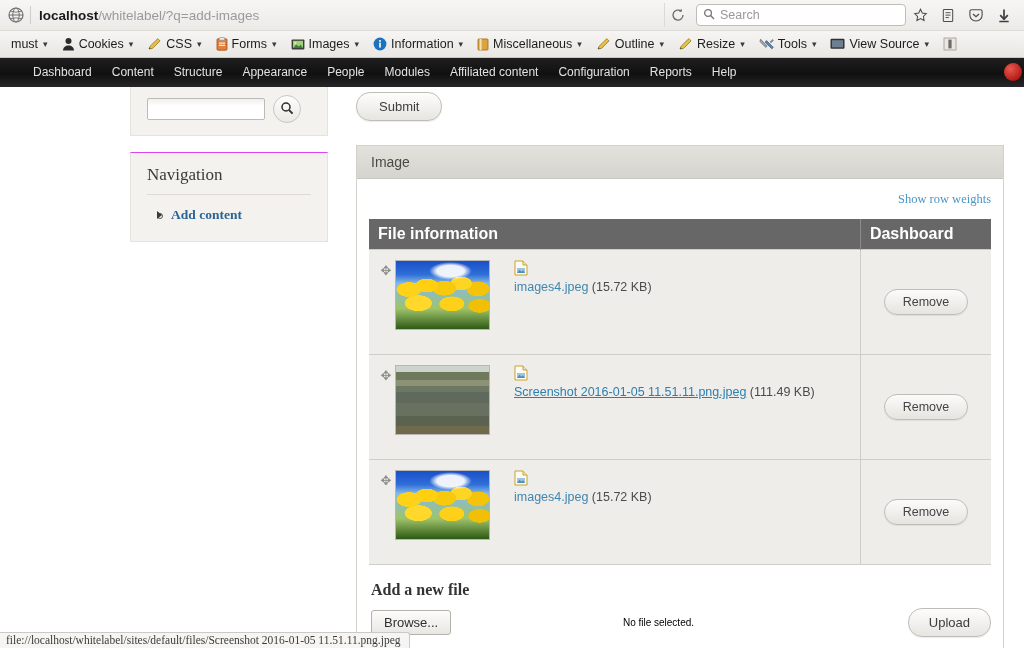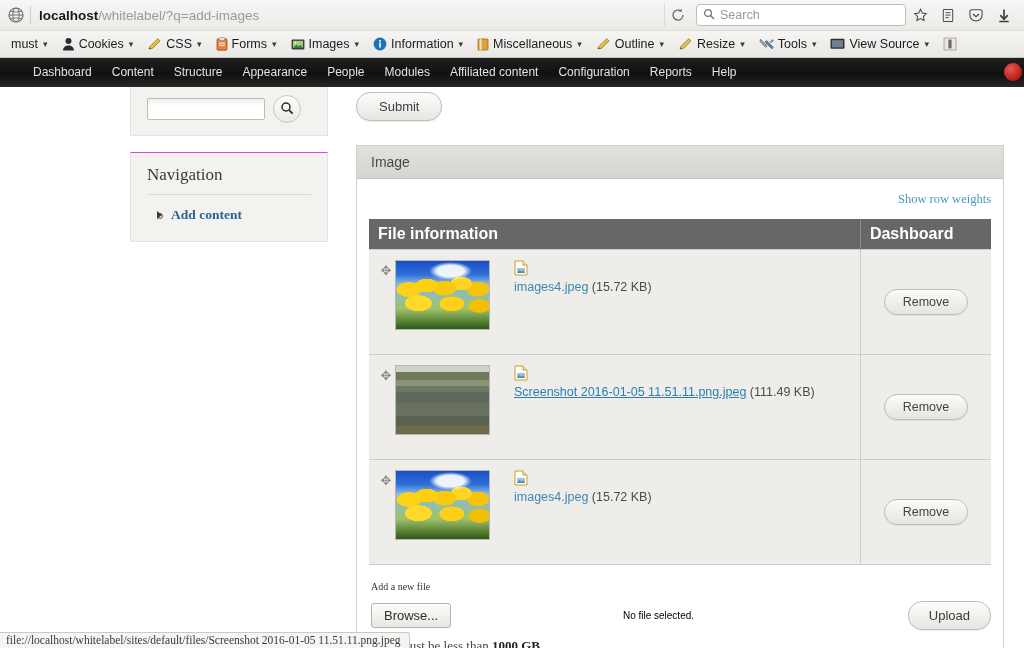--- a/index.html
+++ b/index.html
@@ -356,22 +356,22 @@
     color: #454545;
     background: linear-gradient(to bottom,#fbfbfa,#e6e4e0);
     border: 1px solid #bfbdb7;
     border-radius: 13px;
     box-shadow: 0 1px 1px rgba(0,0,0,.07);
   }
 
   #add-file-section { margin-top: 16px; padding-left: 2px; }
   #add-file-label {
     font-family: "Liberation Serif", serif;
-    font-weight: normal;
-    font-size: 10px;
+    font-weight: bold;
+    font-size: 16px;
     color: #333;
     margin-bottom: 9px;
   }
   #file-input-row { display: flex; align-items: center; justify-content: space-between; }
   #browse-btn {
     padding: 4px 12px;
     font-size: 13px;
     color: #2f2f2f;
     background: linear-gradient(to bottom,#fcfcfb,#e9e7e3);
     border: 1px solid #b4b2ac;

